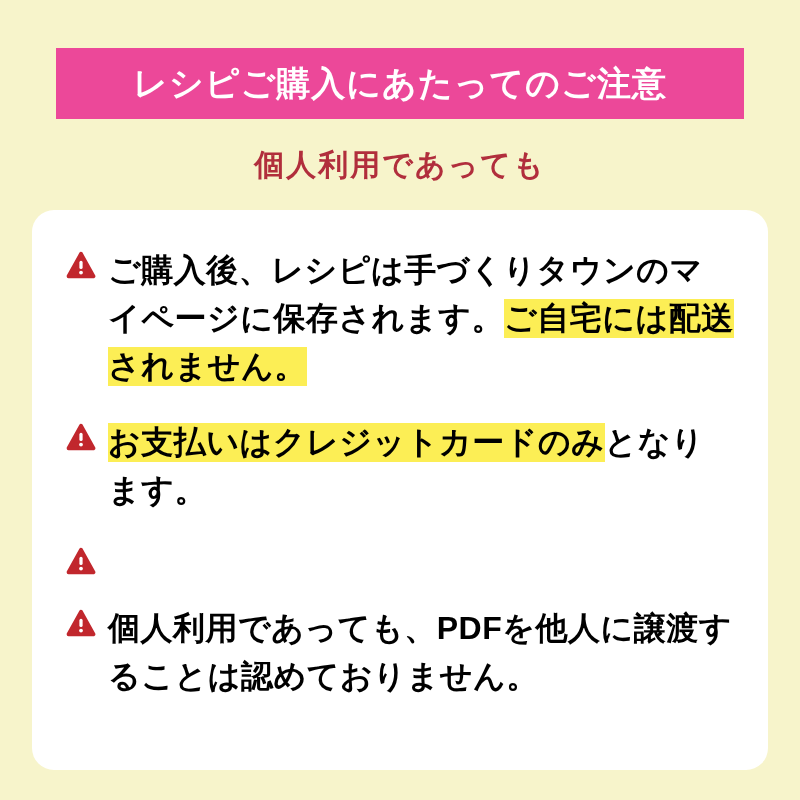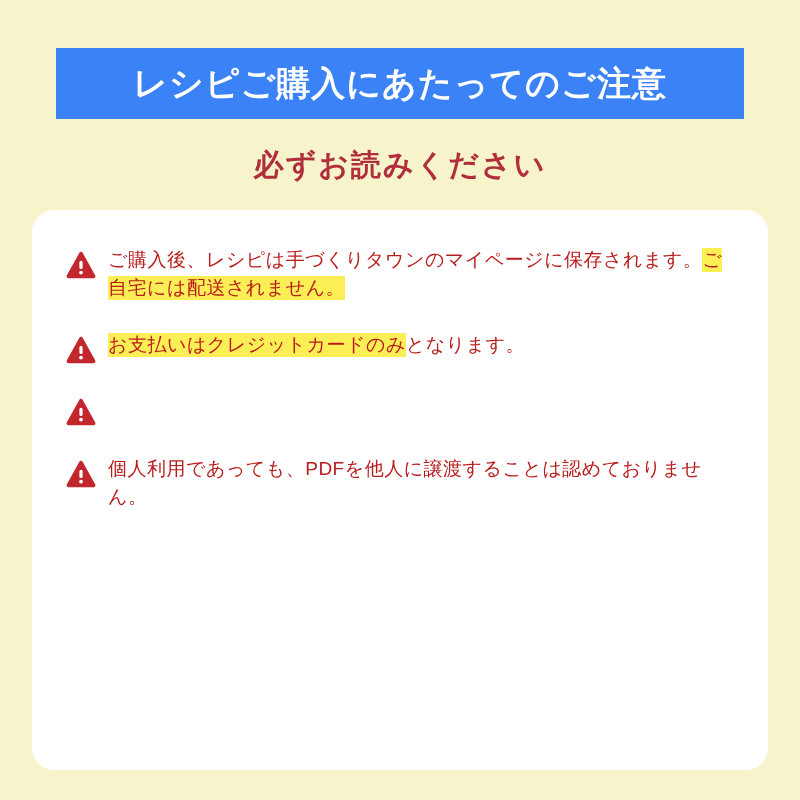--- a/index.html
+++ b/index.html
@@ -16,21 +16,21 @@
   }
 
   .page {
     width: 800px;
     height: 800px;
     padding: 48px 32px 28px 32px;
   }
 
   .banner {
     margin: 0 24px;
-    background: #3b82f6;
+    background: #ec4899;
     color: #ffffff;
     text-align: center;
     padding: 15px 10px;
   }
 
   .banner h1 {
     font-size: 34px;
     font-weight: bold;
     letter-spacing: 1px;
     line-height: 1.2;
@@ -74,44 +74,44 @@
     margin-right: 12px;
   }
 
   .warning-icon svg {
     display: block;
     width: 30px;
     height: 30px;
   }
 
   .notice-text {
-    font-size: 19px;
-    font-weight: normal;
-    color: #b91c1c;
+    font-size: 32px;
+    font-weight: bold;
+    color: #000000;
     line-height: 1.5;
     letter-spacing: 0.5px;
   }
 
   .notice-text .highlight {
     background: #fcee55;
     padding: 1px 0 2px 0;
     box-decoration-break: clone;
     -webkit-box-decoration-break: clone;
   }
 </style>
 </head>
 <body>
 
 <div class="page">
 
   <div class="banner">
     <h1>レシピご購入にあたってのご注意</h1>
   </div>
 
-  <div class="subtitle">必ずお読みください</div>
+  <div class="subtitle">個人利用であっても</div>
 
   <div class="card">
     <ul class="notice-list" id="notice-list">
         <li class="notice-item">
           <span class="warning-icon">
             <svg viewBox="0 0 24 24" xmlns="http://www.w3.org/2000/svg">
               <polygon points="12,3 22,21 2,21" fill="#c1272d" stroke="#c1272d" stroke-width="3" stroke-linejoin="round"></polygon>
               <rect x="10.7" y="8.6" width="2.6" height="6.6" rx="1.3" fill="#ffffff"></rect>
               <circle cx="12" cy="18" r="1.5" fill="#ffffff"></circle>
             </svg>

